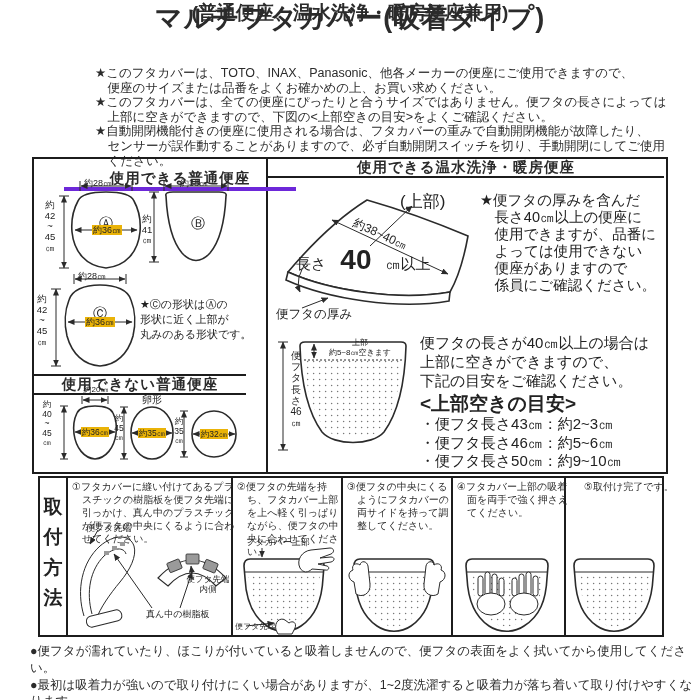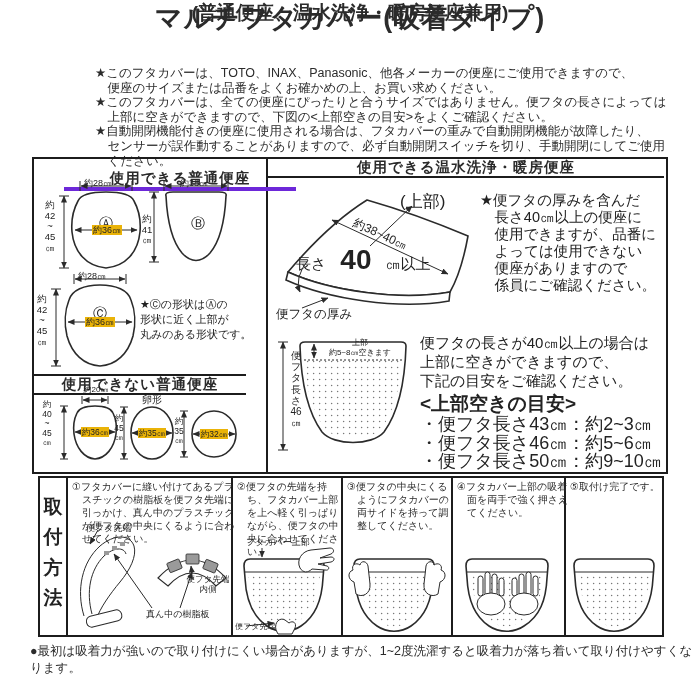--- a/index.html
+++ b/index.html
@@ -187,21 +187,21 @@
 タ
 長
 さ
 46
 ㎝</div>
 
 <div class="lbl pre" style="left:420px;top:333px;width:245px;font-size:15px;line-height:19px;">便フタの長さが40㎝以上の場合は
 上部に空きができますので、
 下記の目安をご確認ください。</div>
 <div class="lbl" style="left:420px;top:391px;font-size:19px;font-weight:600;">&lt;上部空きの目安&gt;</div>
-<div class="lbl" style="left:420px;top:415px;font-size:18px;line-height:18.5px;">
+<div class="lbl" style="left:420px;top:415px;font-size:15px;line-height:18.5px;">
   <div>・便フタ長さ43㎝：約2~3㎝</div>
   <div>・便フタ長さ46㎝：約5~6㎝</div>
   <div>・便フタ長さ50㎝：約9~10㎝</div>
 </div>
 
 <div class="frame" style="left:38px;top:476px;width:622px;height:157px;"></div>
 <div class="vline" style="left:66px;top:476px;height:161px;"></div>
 <div class="vline" style="left:231px;top:476px;height:161px;"></div>
 <div class="vline" style="left:341px;top:476px;height:161px;"></div>
 <div class="vline" style="left:451px;top:476px;height:161px;"></div>
@@ -209,21 +209,21 @@
 
 <div class="lbl pre ctr" style="left:40px;top:492px;width:26px;font-size:19px;font-weight:600;line-height:1.6;">取
 付
 方
 法</div>
 
 <div class="steptxt" style="left:72px;top:480px;width:155px;">①フタカバーに縫い付けてあるプラスチックの樹脂板を便フタ先端に引っかけ、真ん中のプラスチックが便フタの中央にくるように合わせてください。</div>
 <div class="steptxt" style="left:237px;top:480px;width:100px;">②便フタの先端を持ち、フタカバー上部を上へ軽く引っぱりながら、便フタの中央に合わせてください。</div>
 <div class="steptxt" style="left:347px;top:480px;width:100px;">③便フタの中央にくるようにフタカバーの両サイドを持って調整してください。</div>
 <div class="steptxt" style="left:457px;top:480px;width:103px;">④フタカバー上部の吸着面を両手で強く押さえてください。</div>
-<div class="steptxt" style="left:570px;top:480px;width:88px;">⑤取付け完了です。</div>
+<div class="steptxt" style="left:584px;top:480px;width:88px;">⑤取付け完了です。</div>
 
 <svg style="left:70px;top:520px;" width="158" height="112" viewBox="0 0 158 112">
   <path class="thin" d="M14,96 C6,70 12,42 30,26 C44,14 60,14 64,26 C67,36 60,50 50,62 C40,74 30,88 26,100"></path>
   <path class="thin" d="M22,94 C16,72 20,50 34,36 C44,27 54,27 56,34"></path>
   <rect x="16" y="93" width="36" height="11" rx="5" transform="rotate(-14 34 98)" class="shape" style="stroke-width:1;"></rect>
   <rect x="34" y="31" width="5" height="4" fill="#9a9a9a"></rect>
     <rect x="42" y="26" width="5" height="4" fill="#9a9a9a"></rect>
     <rect x="50" y="22" width="5" height="4" fill="#9a9a9a"></rect>
   <path d="M88,58 Q122,22 156,58 L146,66 Q122,40 98,66 Z" fill="#fff" stroke="#2b2b2b" stroke-width="1.2"></path>
   <rect x="98" y="41" width="13" height="10" rx="1" transform="rotate(-22 104 46)" fill="#9a9a9a" stroke="#2b2b2b" stroke-width="0.8"></rect>
@@ -281,15 +281,16 @@
   </g>
 </svg>
 
 <svg style="left:568px;top:546px;" width="92" height="88" viewBox="0 0 92 88">
   <path class="shape" d="M6,20 C6,15 8,13 12,13 L80,13 C84,13 86,15 86,20 L85,32 C84,54 78,70 63,80 C53,87 39,87 29,80 C14,70 8,54 7,32 Z"></path>
   <path class="thin" d="M7,26 L85,26"></path>
   <path d="M10,29 L82,29 C80,50 74,65 60,76 C51,82 41,82 32,76 C18,65 12,50 10,29 Z" fill="url(#dots)" stroke="none"></path>
 </svg>
 
 <div class="abs" style="left:30px;top:643px;width:664px;font-size:12.5px;line-height:16.8px;">
+  <div>●便フタが濡れていたり、ほこりが付いていると吸着しませんので、便フタの表面をよく拭いてから使用してください。</div>
   <div>●最初は吸着力が強いので取り付けにくい場合がありますが、1~2度洗濯すると吸着力が落ち着いて取り付けやすくなります。</div>
 
 </div>
 
 </body></html>

